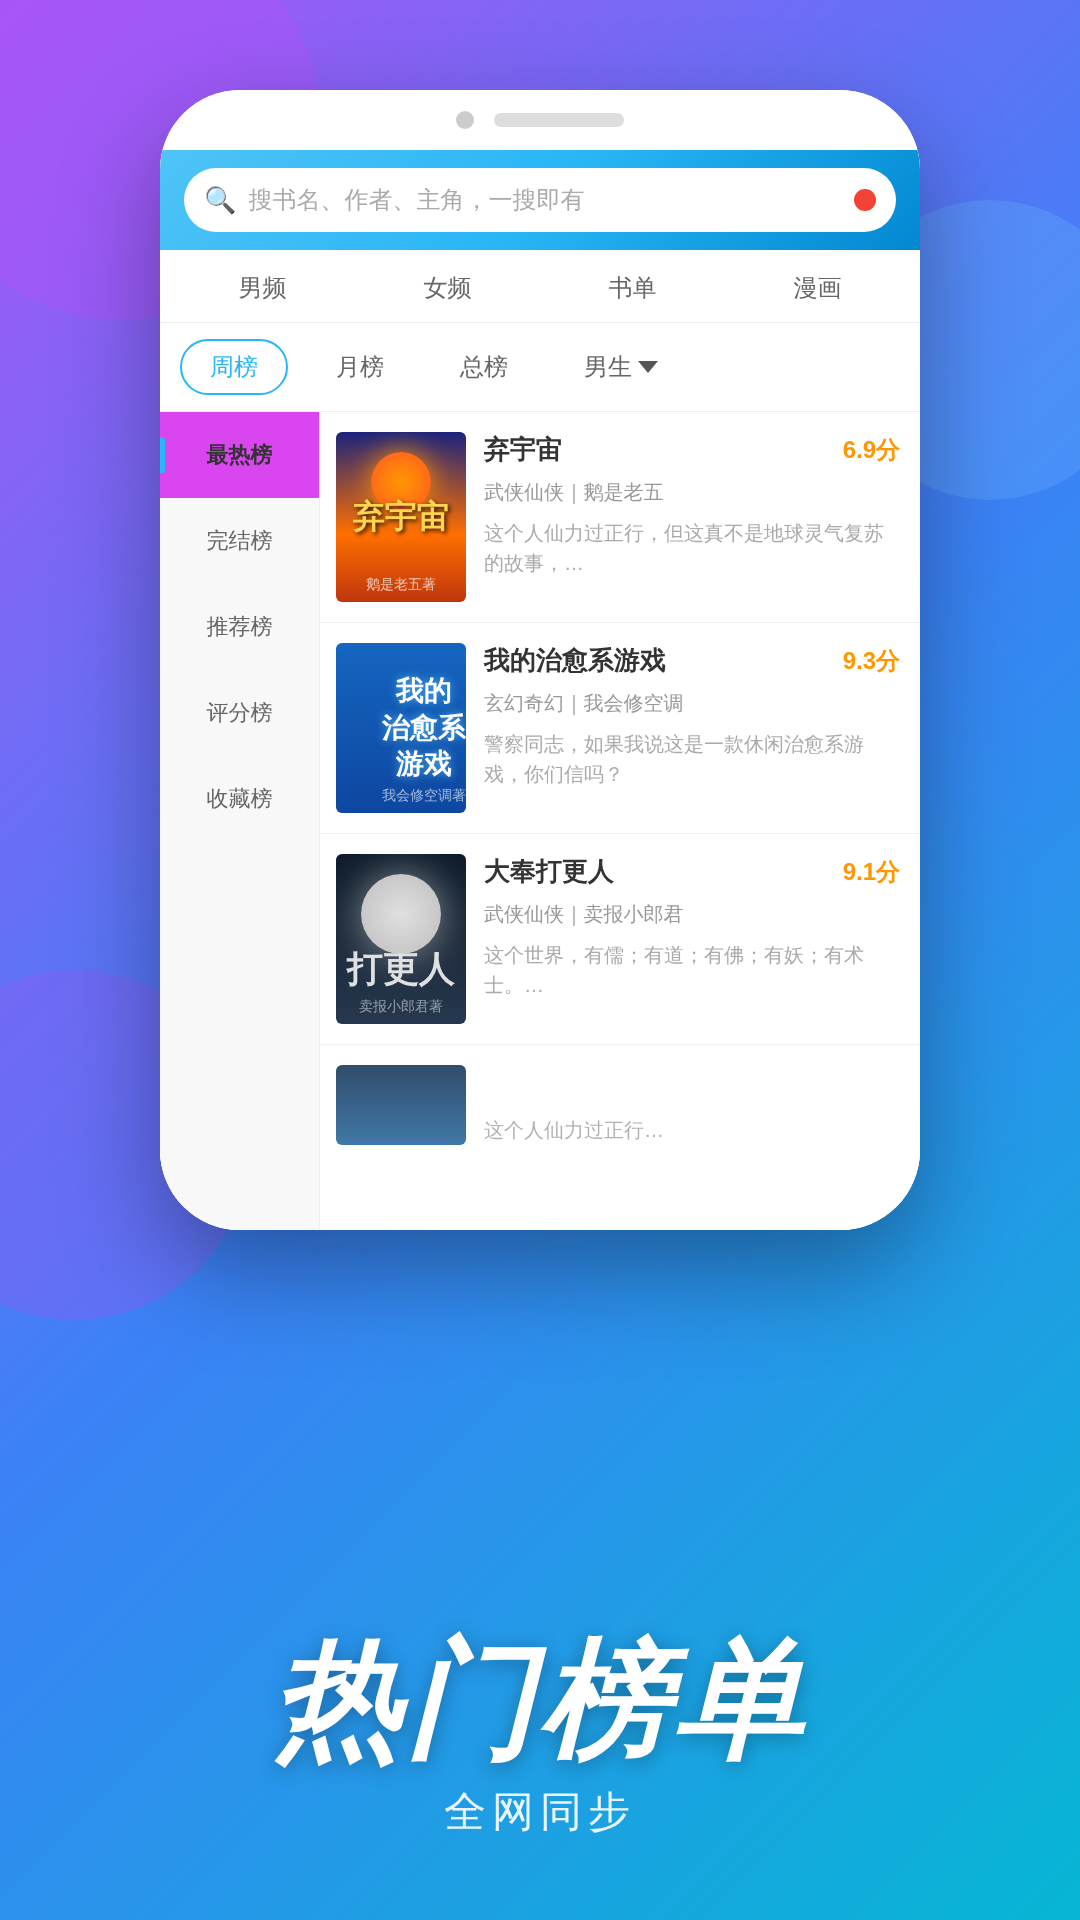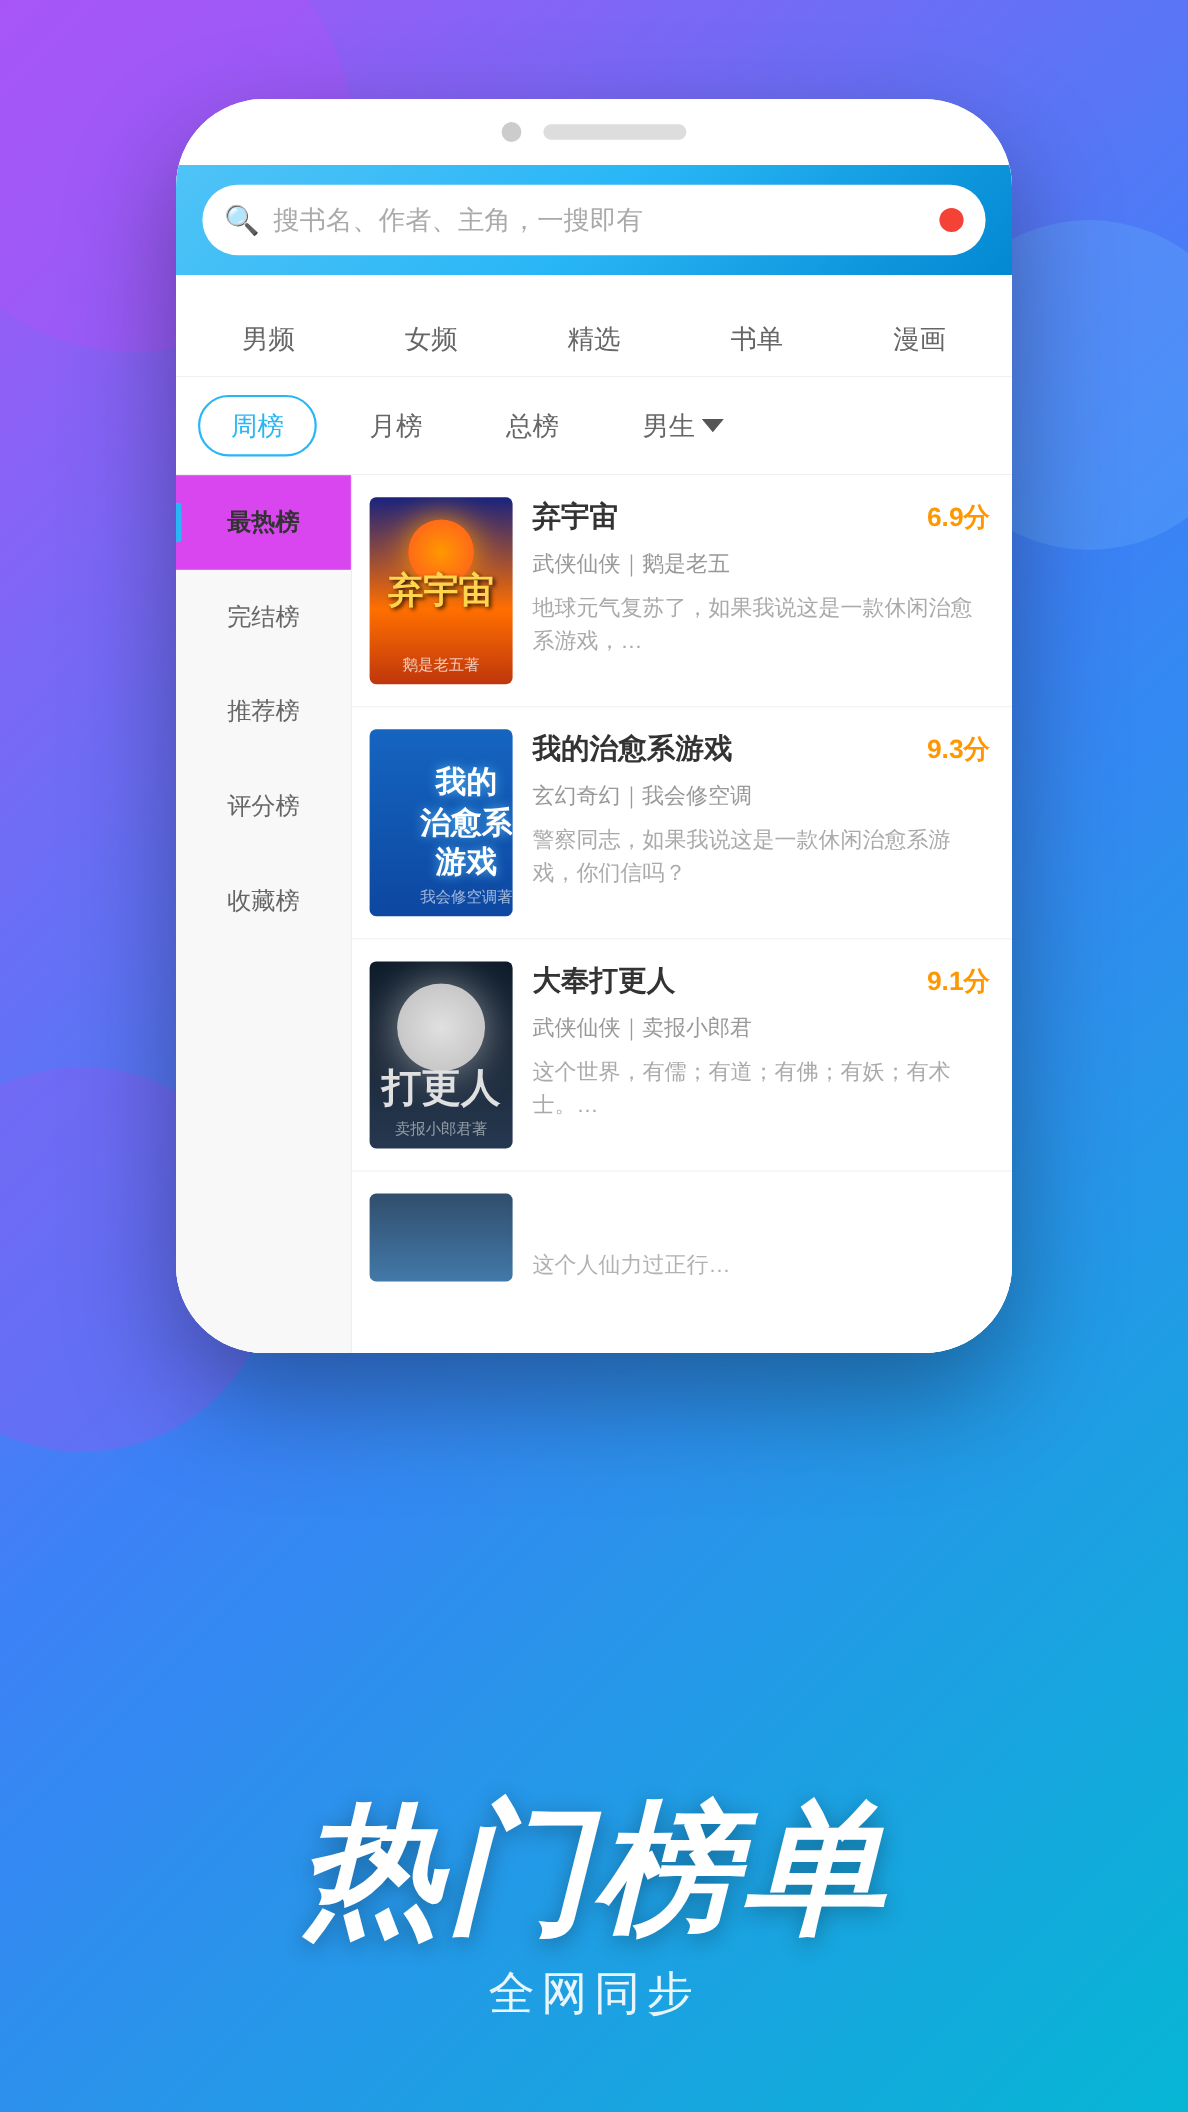--- a/index.html
+++ b/index.html
@@ -112,21 +112,20 @@
       background: white;
       padding: 0 10px;
     }
     .nav-tab {
       flex: 1;
       text-align: center;
       padding: 22px 0 18px;
       font-size: 24px;
       color: #666;
       position: relative;
-      margin-top: 20px;
     }
     .nav-tab.active {
       color: #29b6f6;
       font-weight: bold;
     }
     .nav-tab.active::after {
       content: '';
       position: absolute;
       bottom: 0;
       left: 50%;
@@ -409,21 +408,20 @@
       <div class="search-bar">
         <span class="search-icon">🔍</span>
         <span class="search-placeholder">搜书名、作者、主角，一搜即有</span>
         <div class="search-dot"></div>
       </div>
     </div>
 
     <div class="nav-tabs">
       <div class="nav-tab">男频</div>
       <div class="nav-tab">女频</div>
-      <div class="nav-tab">精选</div>
       <div class="nav-tab">书单</div>
       <div class="nav-tab">漫画</div>
     </div>
 
     <div class="sub-nav">
       <div class="sub-nav-item active">周榜</div>
       <div class="sub-nav-item">月榜</div>
       <div class="sub-nav-item">总榜</div>
       <div class="sub-nav-item with-arrow">
         <span>男生</span>
@@ -449,21 +447,21 @@
             <div class="cover-1-sub">鹅是老五著</div>
           </div>
           <div class="book-info">
             <div class="book-title-row">
               <span class="book-title">弃宇宙</span>
               <span class="book-score">6.9分</span>
             </div>
             <div class="book-meta">
               <span>武侠仙侠</span>｜<span>鹅是老五</span>
             </div>
-            <div class="book-desc">地球元气复苏了，如果我说这是一款休闲治愈系游戏，…</div>
+            <div class="book-desc">这个人仙力过正行，但这真不是地球灵气复苏的故事，…</div>
           </div>
         </div>
 
         <div class="book-item">
           <div class="book-cover cover-2">
             <div class="cover-2-text">
               <div>我的</div>
               <div>治愈系</div>
               <div>游戏</div>
             </div>

